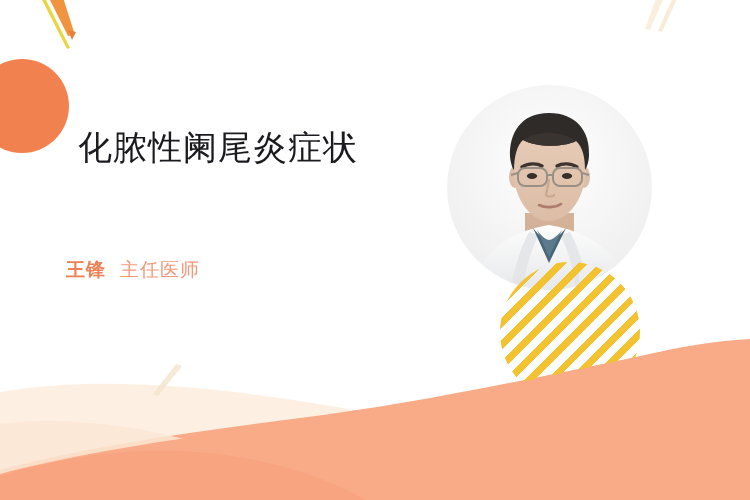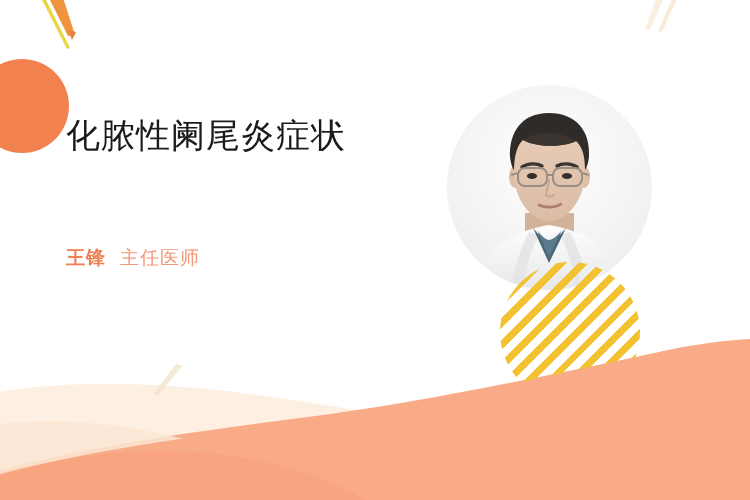--- a/index.html
+++ b/index.html
@@ -75,21 +75,21 @@
     top: 112px;
     z-index: 5;
     width: 380px;
   }
   #page-title {
     font-size: 34px;
     line-height: 46px;
     font-weight: 400;
     color: #1b1b1f;
     letter-spacing: 1px;
-    margin: 0;
+    margin: 12px;
     white-space: nowrap;
   }
   #byline {
     margin-top: 84px;
   }
   .byline-row {
     font-size: 19px;
     line-height: 32px;
     letter-spacing: 1px;
     white-space: nowrap;

